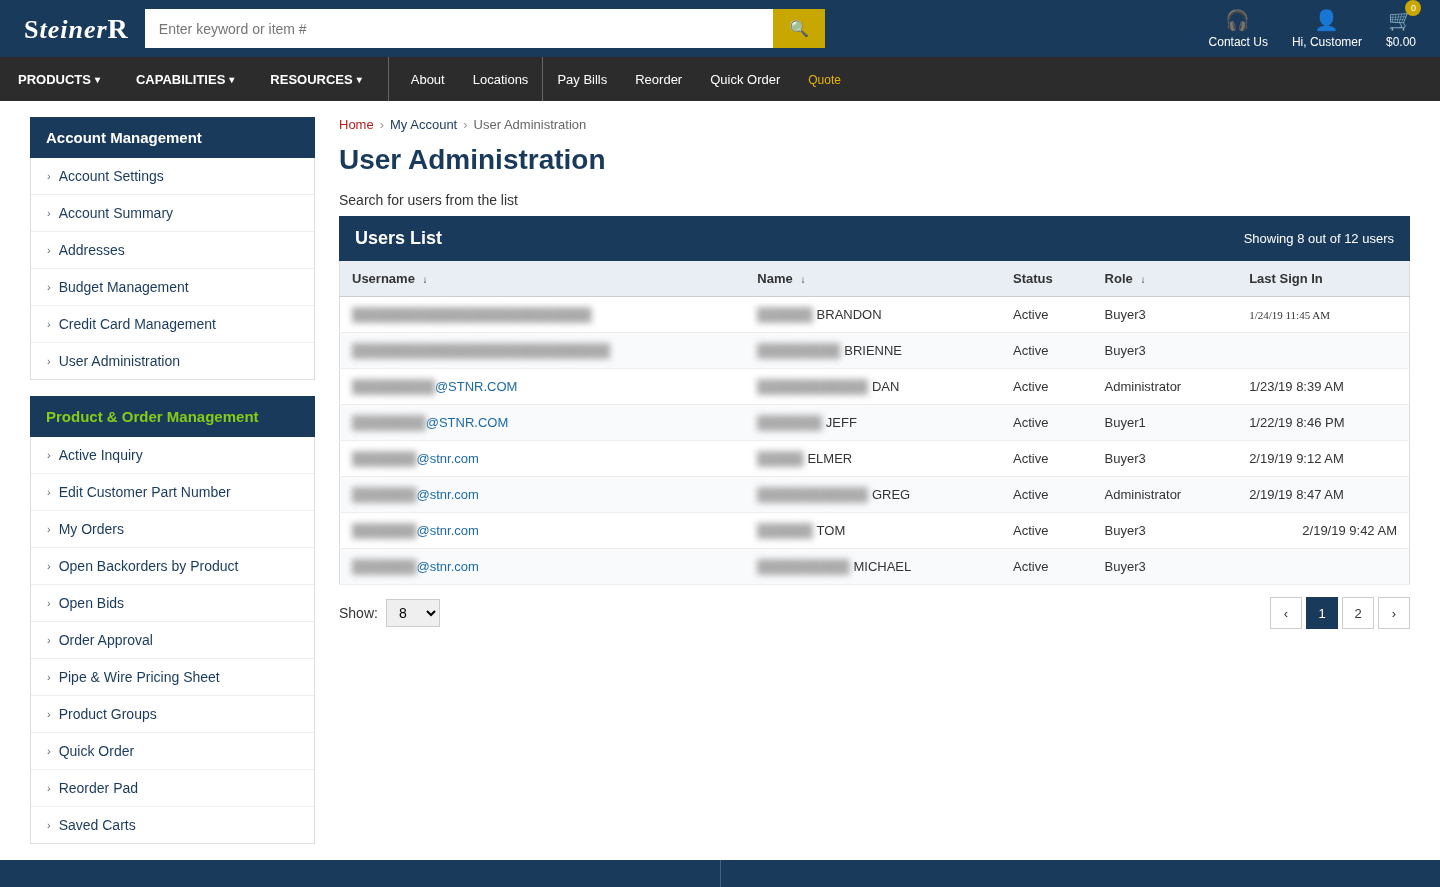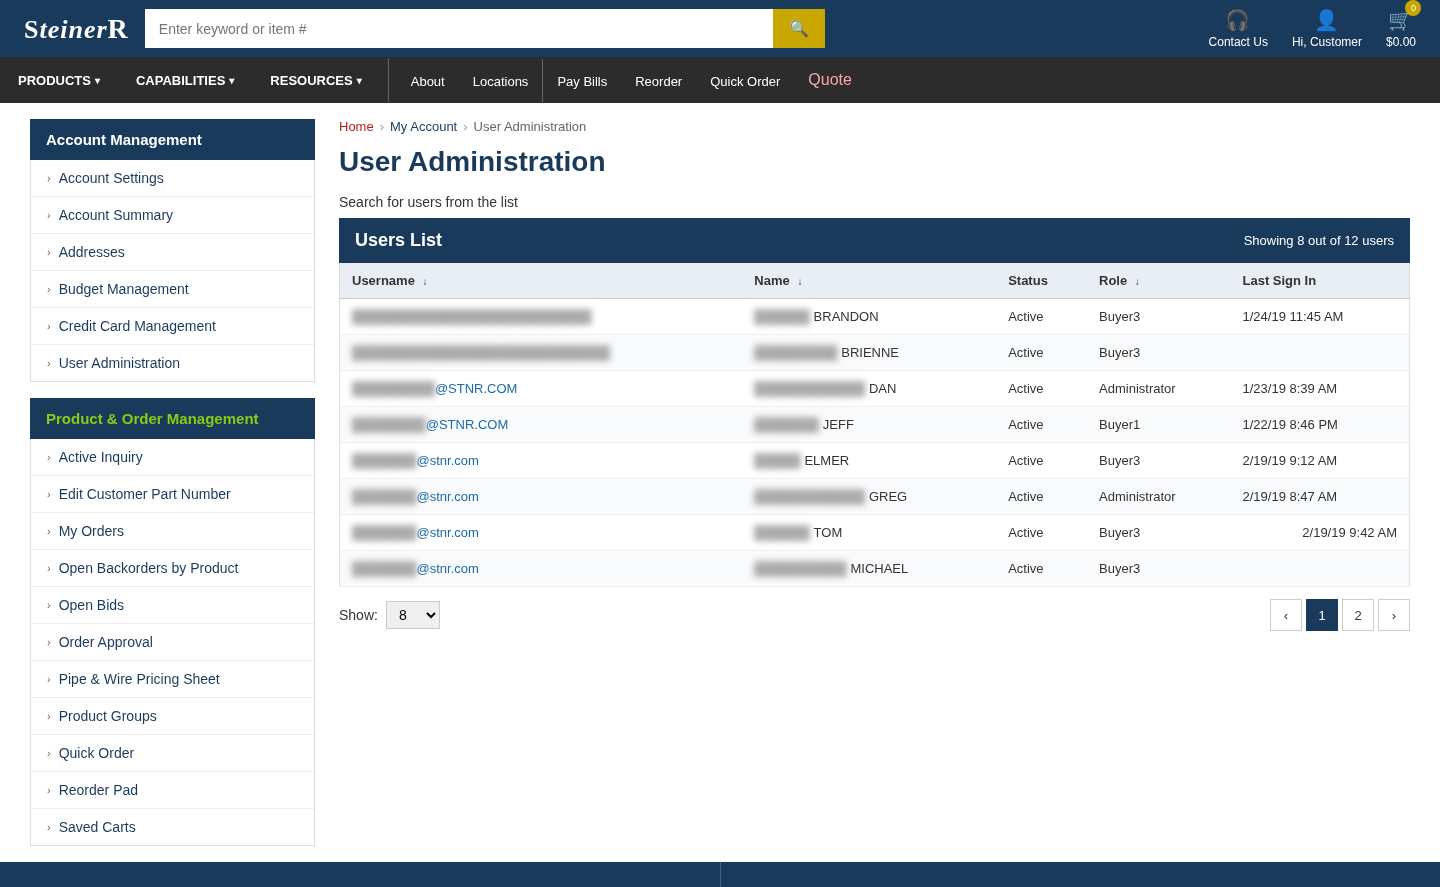--- a/index.html
+++ b/index.html
@@ -51,21 +51,21 @@
     </div>
   </div>
   <div style="width:1px; background:#666; height:44px; margin:0 8px;"></div>
   <div style="display:flex; align-items:flex-end;">
     <div style="color:white; padding:14px 14px; font-size:13px; cursor:pointer;">About</div>
     <div style="color:white; padding:14px 14px; font-size:13px; cursor:pointer;">Locations</div>
     <div style="width:1px; background:#666; height:44px;"></div>
     <div style="color:white; padding:14px 14px; font-size:13px; cursor:pointer;">Pay Bills</div>
     <div style="color:white; padding:14px 14px; font-size:13px; cursor:pointer;">Reorder</div>
     <div style="color:white; padding:14px 14px; font-size:13px; cursor:pointer;">Quick Order</div>
-    <div style="color:#fca5a5; padding:14px 14px; font-size:16px; cursor:pointer;">Quote</div>
+    <div style="color:#eab308; padding:14px 14px; font-size:12px; cursor:pointer;">Quote</div>
   </div>
 </nav>
 
 <div style="background:white; padding:0 24px;">
   <div style="display:flex; max-width:1380px; margin:0 auto; padding:16px 0; gap:24px;">
 
     <div style="width:285px; flex-shrink:0;">
 
       <div>
         <div style="background:#1a3a5c; color:white; padding:12px 16px; font-size:15px; font-weight:bold;">Account Management</div>
@@ -192,21 +192,21 @@
                 <span>Last Sign In</span>
               </th>
             </tr>
           </thead>
           <tbody id="users-tbody">
           <tr style="background: white; cursor: pointer;">
                 <td style="padding: 10px 12px; font-size: 13px; border-bottom: 1px solid rgb(238, 238, 238);"><span style="filter:blur(3px); color:#aaa;">██████████████████████████</span></td>
                 <td style="padding: 10px 12px; font-size: 13px; border-bottom: 1px solid rgb(238, 238, 238);"><span style="filter:blur(3px); color:#aaa; margin-right:4px;">██████</span><span>BRANDON</span></td>
                 <td style="padding: 10px 12px; font-size: 13px; border-bottom: 1px solid rgb(238, 238, 238);">Active</td>
                 <td style="padding: 10px 12px; font-size: 13px; border-bottom: 1px solid rgb(238, 238, 238);">Buyer3</td>
-                <td style="padding: 10px 12px; font-size: 13px; border-bottom: 1px solid rgb(238, 238, 238);">1/24/19 11:45 AM</td>
+                <td style="padding: 10px 12px; font-size: 11px; border-bottom: 1px solid rgb(238, 238, 238); font-family: Liberation Serif, serif;">1/24/19 11:45 AM</td>
               </tr>
               <tr style="background: rgb(249, 250, 252); cursor: pointer;">
                 <td style="padding: 10px 12px; font-size: 13px; border-bottom: 1px solid rgb(238, 238, 238);"><span style="filter:blur(3px); color:#aaa;">████████████████████████████</span></td>
                 <td style="padding: 10px 12px; font-size: 13px; border-bottom: 1px solid rgb(238, 238, 238);"><span style="filter:blur(3px); color:#aaa; margin-right:4px;">█████████</span><span>BRIENNE</span></td>
                 <td style="padding: 10px 12px; font-size: 13px; border-bottom: 1px solid rgb(238, 238, 238);">Active</td>
                 <td style="padding: 10px 12px; font-size: 13px; border-bottom: 1px solid rgb(238, 238, 238);">Buyer3</td>
                 <td style="padding: 10px 12px; font-size: 13px; border-bottom: 1px solid rgb(238, 238, 238);"></td>
               </tr>
               <tr style="background: white; cursor: pointer;">
                 <td style="padding: 10px 12px; font-size: 13px; border-bottom: 1px solid rgb(238, 238, 238);"><span style="filter:blur(3px); color:#aaa;">█████████</span><a style="color:#1a6aa8; text-decoration:none;">@STNR.COM</a></td>

